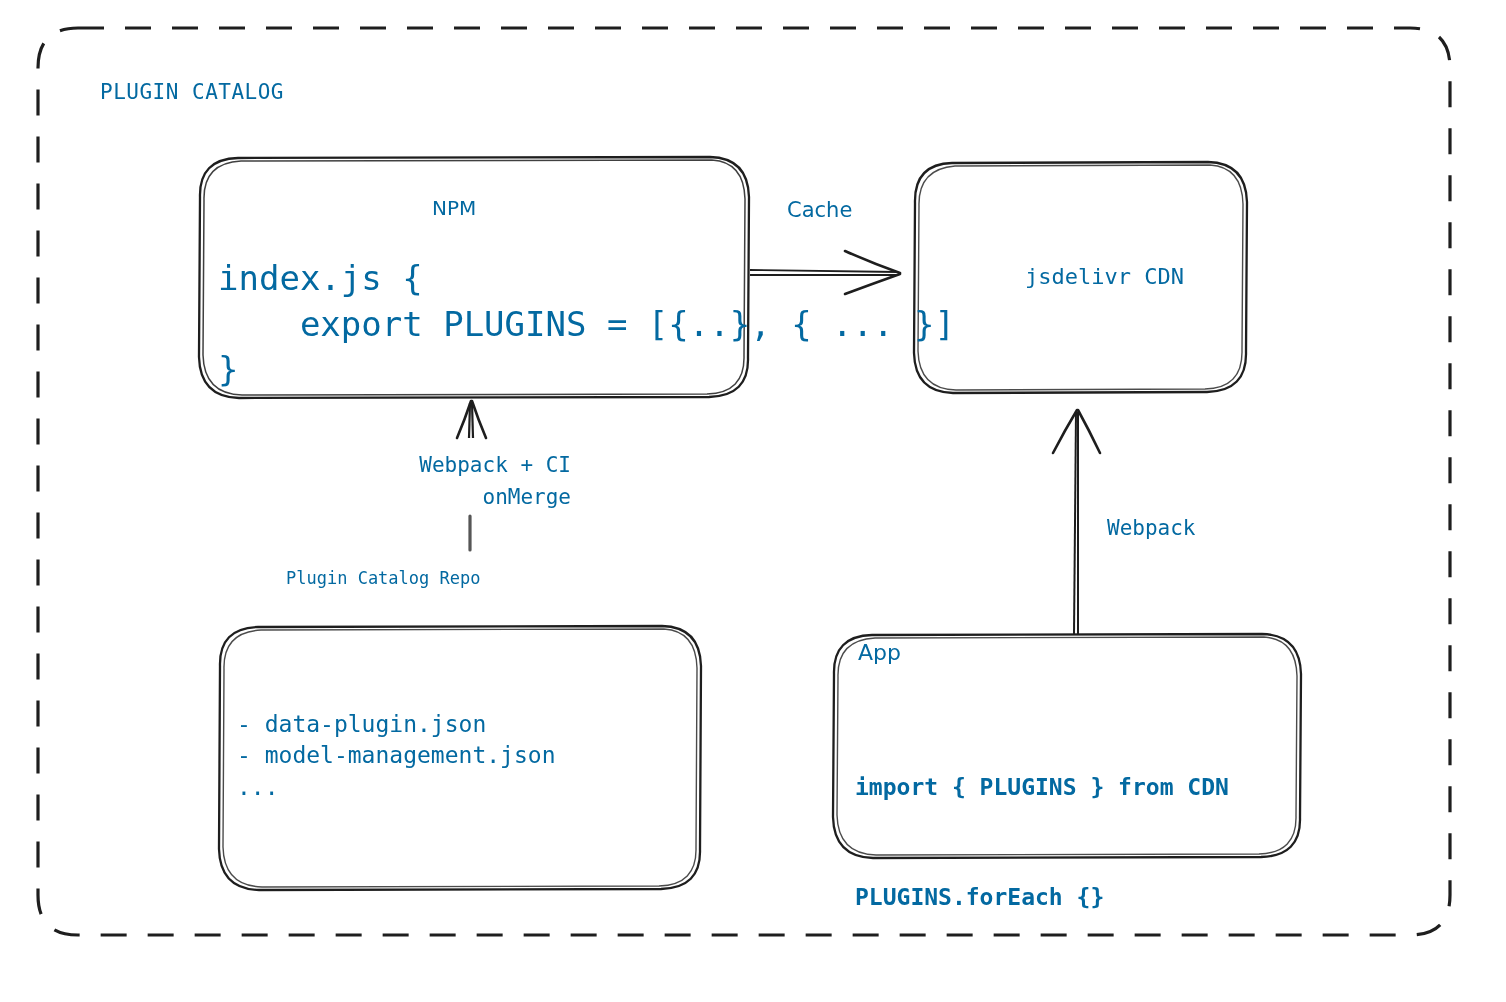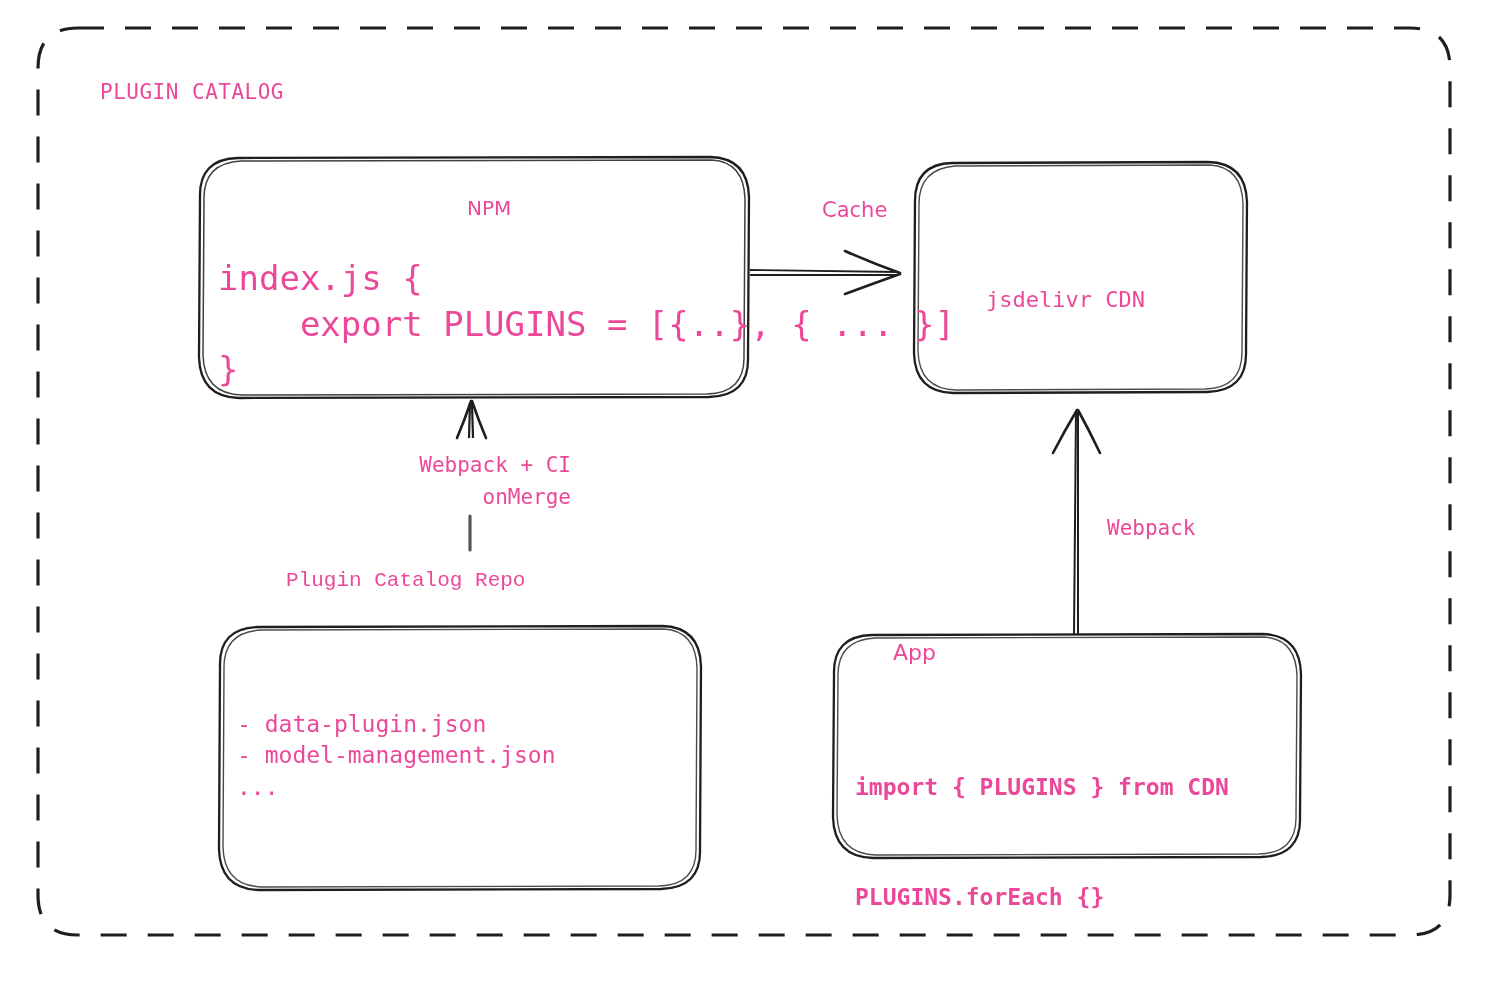--- a/index.html
+++ b/index.html
@@ -17,27 +17,26 @@
   }
   #canvas {
     position: absolute;
     inset: 0;
     width: 1506px;
     height: 1002px;
   }
   .txt {
     position: absolute;
     white-space: pre;
-    color: #ec4899;
+    color: #0369a1;
     font-family: "DejaVu Sans Mono", monospace;
     line-height: 1.0;
   }
   .sans {
     font-family: "DejaVu Sans", sans-serif;
-    margin-left: 35px;
   }
 
   
   #catalog-title {
     left: 100px;
     top: 82px;
     font-size: 21px;
     letter-spacing: 0.5px;
   }
 
@@ -49,24 +48,23 @@
   }
   #npm-code {
     left: 218px;
     top: 256px;
     font-size: 34px;
     line-height: 1.34;
   }
 
   
   #cdn-title {
-    left: 986px;
+    left: 1025px;
     top: 266px;
     font-size: 22px;
-    margin-top: 23px;
   }
 
   
   #cache-label {
     left: 787px;
     top: 200px;
     font-size: 21px;
   }
   #build-label {
     left: 371px;
@@ -79,22 +77,21 @@
   #import-label {
     left: 1107px;
     top: 518px;
     font-size: 21px;
   }
 
   
   #repo-title {
     left: 286px;
     top: 570px;
-    font-size: 21px;
-    font-family: Liberation Mono, monospace;
+    font-size: 17px;
   }
   #repo-files {
     left: 221px;
     top: 709px;
     font-size: 23px;
     line-height: 1.36;
     margin-left: 16px;
   }
 
   

